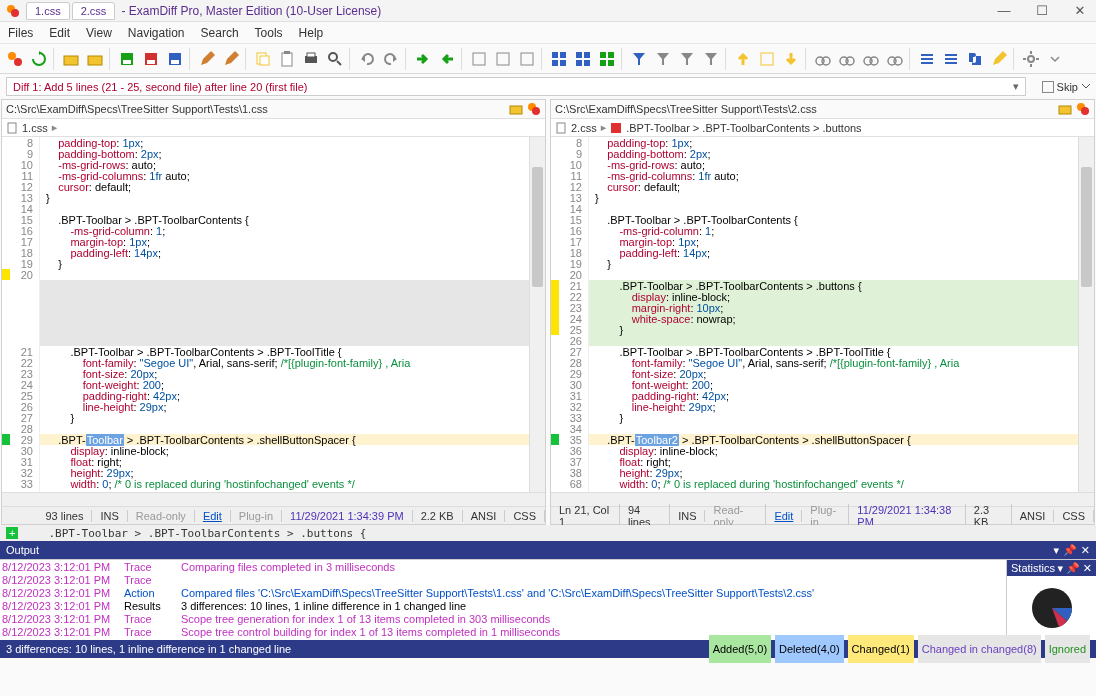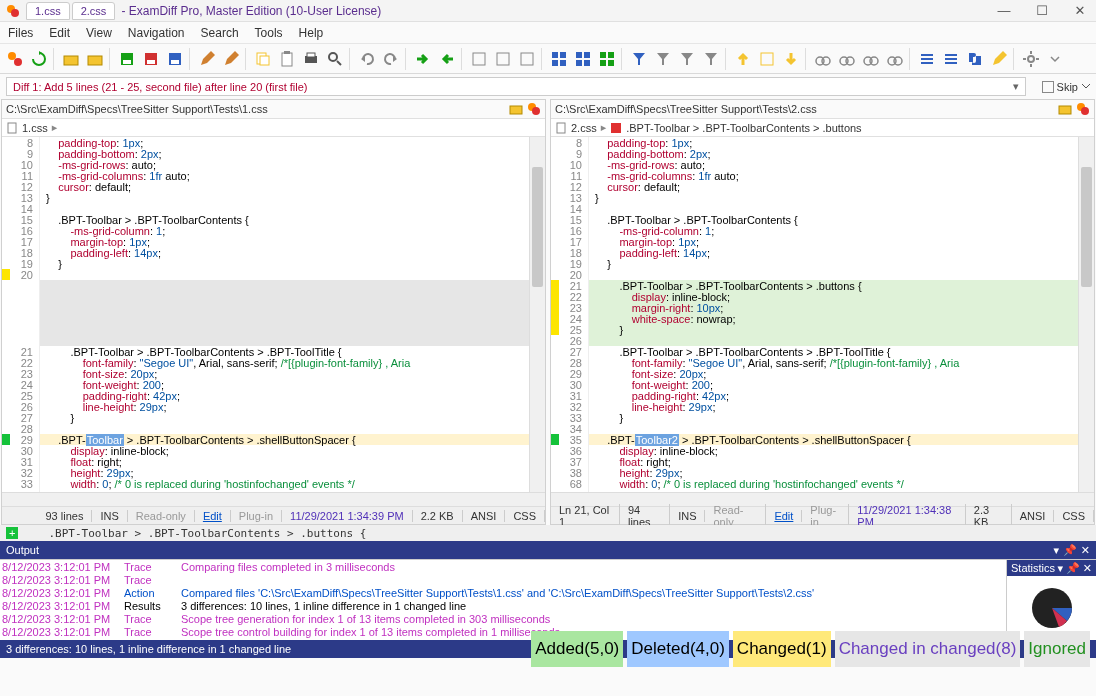--- a/index.html
+++ b/index.html
@@ -66,21 +66,21 @@
 .output-log .kind.trace { color: #c030c0; }
 .output-log .kind.action { color: #0050c8; }
 .output-log .kind.results { color: #000; }
 .output-log .msg.trace { color: #c030c0; }
 .output-log .msg.action { color: #0050c8; }
 .stats { width: 90px; border-left: 1px solid #ccc; display: flex; flex-direction: column; }
 .stats-h { height: 16px; background: #2c3a88; color: #fff; font-size: 11px; padding: 0 4px; display: flex; align-items: center; }
 .stats-b { flex: 1; display: flex; align-items: center; justify-content: center; background: #fff; }
 .statusbar { height: 18px; background: #2c3a88; color: #fff; display: flex; align-items: center; padding: 0 6px; font-size: 11px; }
 .statusbar .legend { margin-left: auto; display: flex; gap: 4px; }
-.lg { padding: 8px 4px; color: #000; font-size: 17px; text-align: right; }
+.lg { padding: 8px 4px; color: #000; font-size: 11px; text-align: right; }
 .lg.add { background: #a9e6a0; }
 .lg.del { background: #9fc8ff; }
 .lg.chg { background: #ffe97a; }
 .lg.cic { background: #e6e6e6; color: #6a40c0; }
 .lg.ign { background: #e6e6e6; color: #229020; }
 </style>
 </head>
 <body>
 
 <div class="titlebar">

